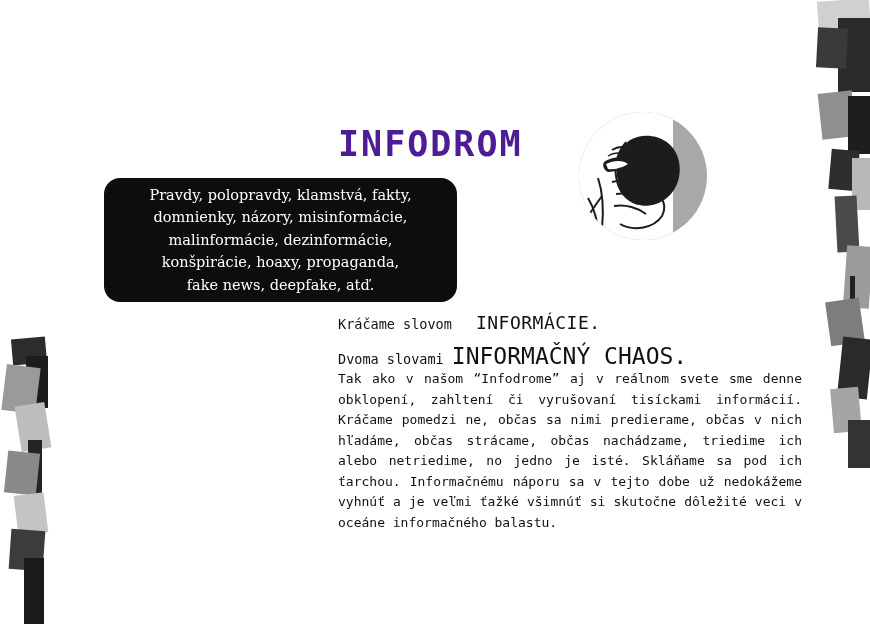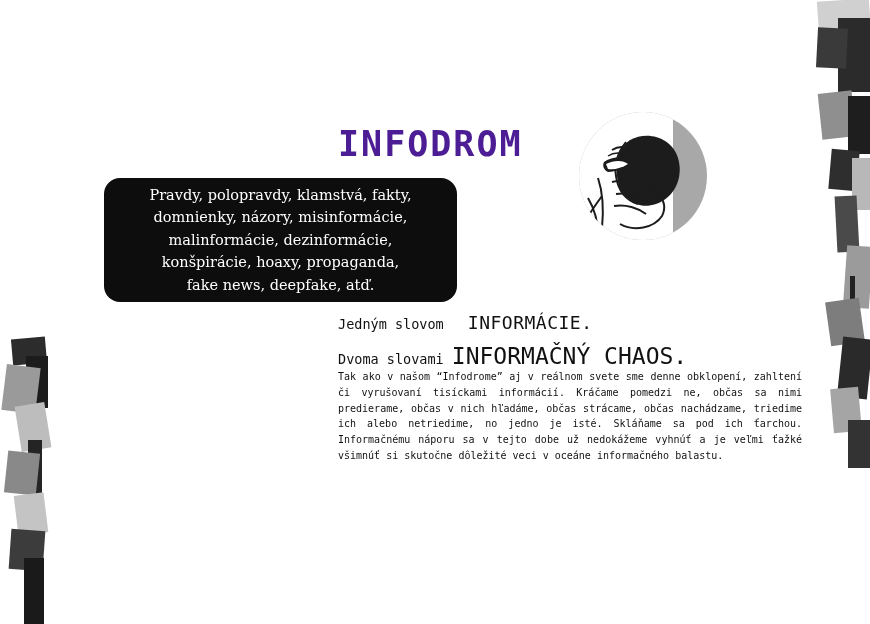--- a/index.html
+++ b/index.html
@@ -134,21 +134,21 @@
   .line-two {
     font-family: "DejaVu Sans Mono", monospace;
     font-size: 13.5px;
   }
   .line-two .huge {
     font-size: 23px;
     letter-spacing: 0px;
   }
   #paragraph {
     font-family: "DejaVu Sans Mono", monospace;
-    font-size: 10px;
+    font-size: 13px;
     line-height: 1.58;
     text-align: justify;
     text-justify: inter-word;
     margin: 0;
   }
 </style>
 </head>
 <body>
 
 <div id="page">
@@ -216,21 +216,21 @@
         <path d="M30 66 C34 78 36 96 34 116" fill="none" stroke="#1c1c1c" stroke-width="2"></path>
         <path d="M20 86 C26 96 30 108 30 124" fill="none" stroke="#1c1c1c" stroke-width="2"></path>
 
         <path d="M10 120 C20 104 28 92 34 84" fill="none" stroke="#1c1c1c" stroke-width="2"></path>
       </g>
     </svg>
   </div>
 
   <div id="body-col">
     <div class="line-one">
-      <span>Jedným slovom </span><span class="big">INFORMÁCIE.</span>
+      <span>Kráčame slovom </span><span class="big">INFORMÁCIE.</span>
     </div>
     <div class="line-two">
       <span>Dvoma slovami </span><span class="huge">INFORMAČNÝ CHAOS.</span>
     </div>
     <p id="paragraph">Tak ako v našom “Infodrome” aj v reálnom svete sme denne obklopení, zahltení či vyrušovaní tisíckami informácií. Kráčame pomedzi ne, občas sa nimi predierame, občas v nich hľadáme, občas strácame, občas nachádzame, triedime ich alebo netriedime, no jedno je isté. Skláňame sa pod ich ťarchou. Informačnému náporu sa v tejto dobe už nedokážeme vyhnúť a je veľmi ťažké všimnúť si skutočne dôležité veci v oceáne informačného balastu.</p>
   </div>
 
 </div>
 
 </body></html>

